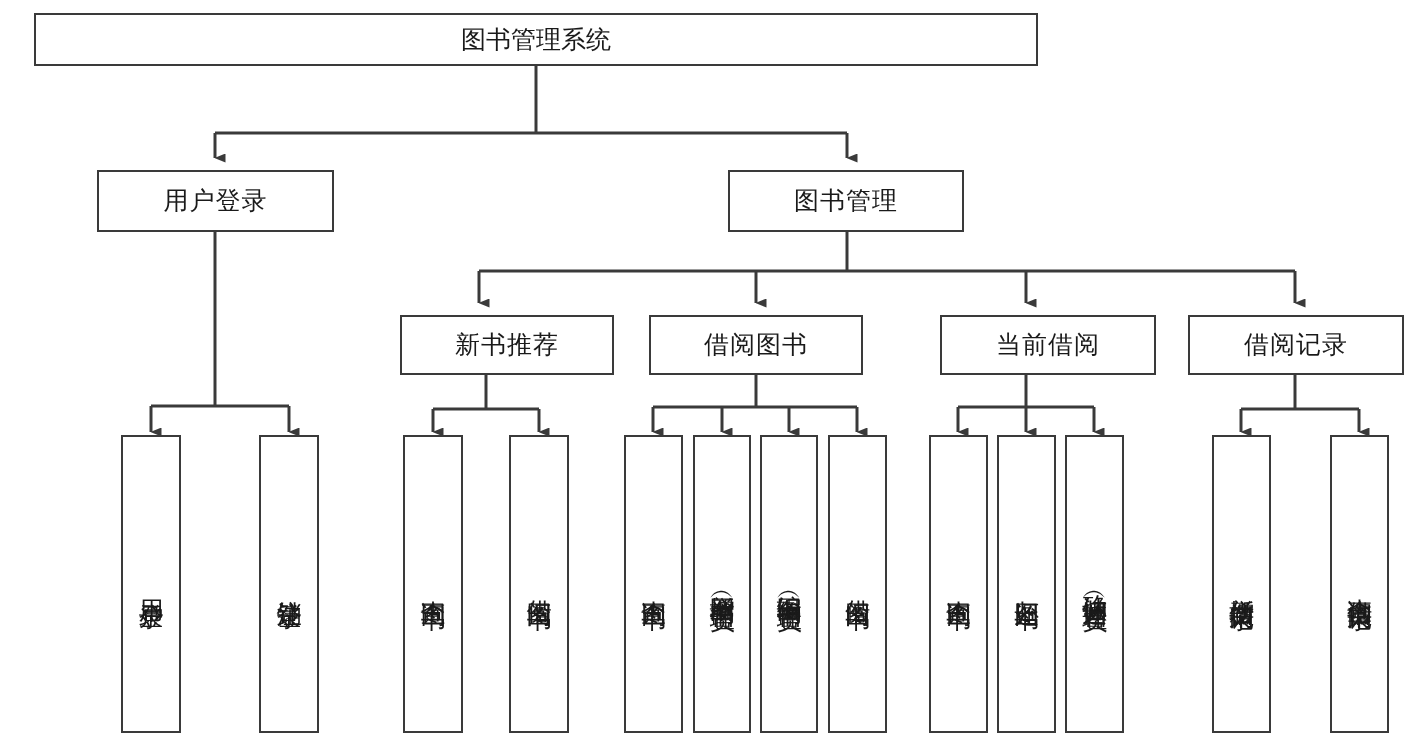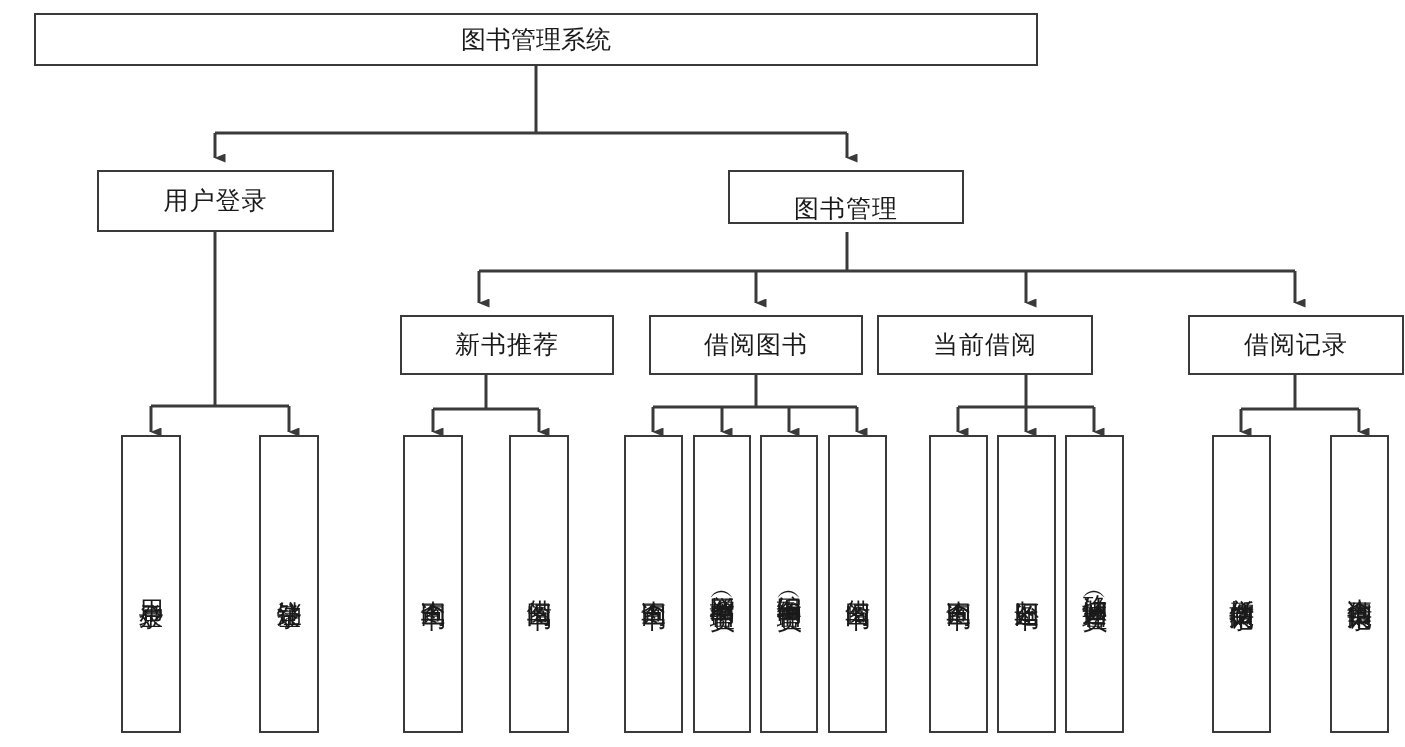--- a/index.html
+++ b/index.html
@@ -123,31 +123,31 @@
     </g>
   </svg>
 
   <div class="node root" style="left:18px; top:13px; width:1004px; height:53px;">
     <span class="hlabel">图书管理系统</span>
   </div>
 
   <div class="node horiz" style="left:81px; top:170px; width:237px; height:62px;">
     <span class="hlabel">用户登录</span>
   </div>
-  <div class="node horiz" style="left:712px; top:170px; width:236px; height:54px;align-items:flex-end;">
+  <div class="node horiz" style="left:712px; top:170px; width:236px; height:62px;">
     <span class="hlabel">图书管理</span>
   </div>
 
   <div class="node horiz" style="left:384px; top:315px; width:214px; height:60px;">
     <span class="hlabel">新书推荐</span>
   </div>
   <div class="node horiz" style="left:633px; top:315px; width:214px; height:60px;">
     <span class="hlabel">借阅图书</span>
   </div>
-  <div class="node horiz" style="left:861px; top:315px; width:216px; height:60px;">
+  <div class="node horiz" style="left:924px; top:315px; width:216px; height:60px;">
     <span class="hlabel">当前借阅</span>
   </div>
   <div class="node horiz" style="left:1172px; top:315px; width:216px; height:60px;justify-content:center;">
     <span class="hlabel">借阅记录</span>
   </div>
 
   <div class="node leaf" style="left:105px; top:435px; width:60px; height:298px;">
     <span class="vlabel">用户登录</span>
   </div>
   <div class="node leaf" style="left:243px; top:435px; width:60px; height:298px;">

